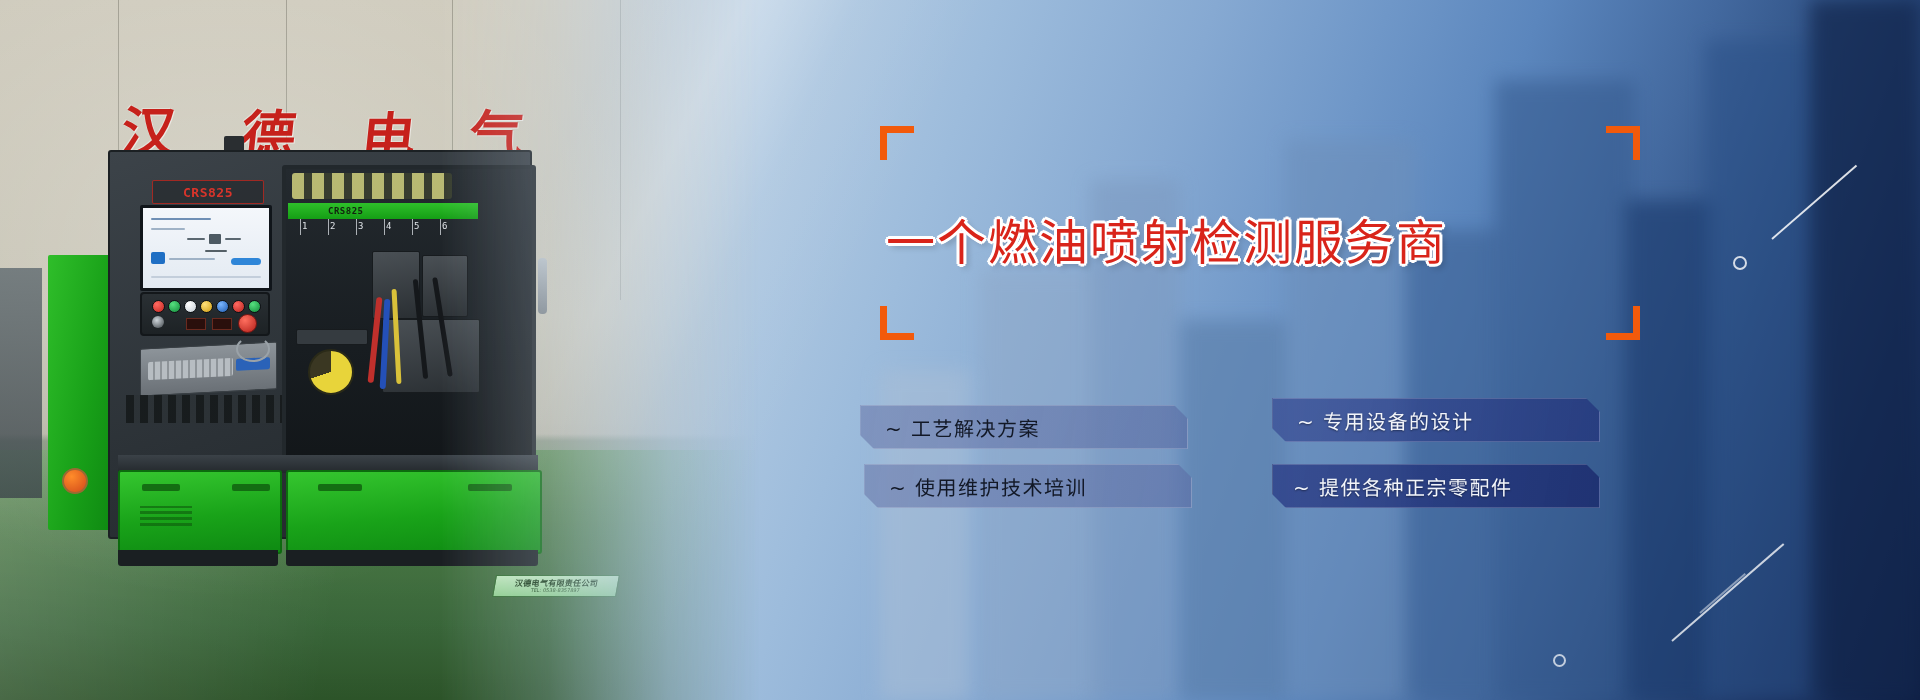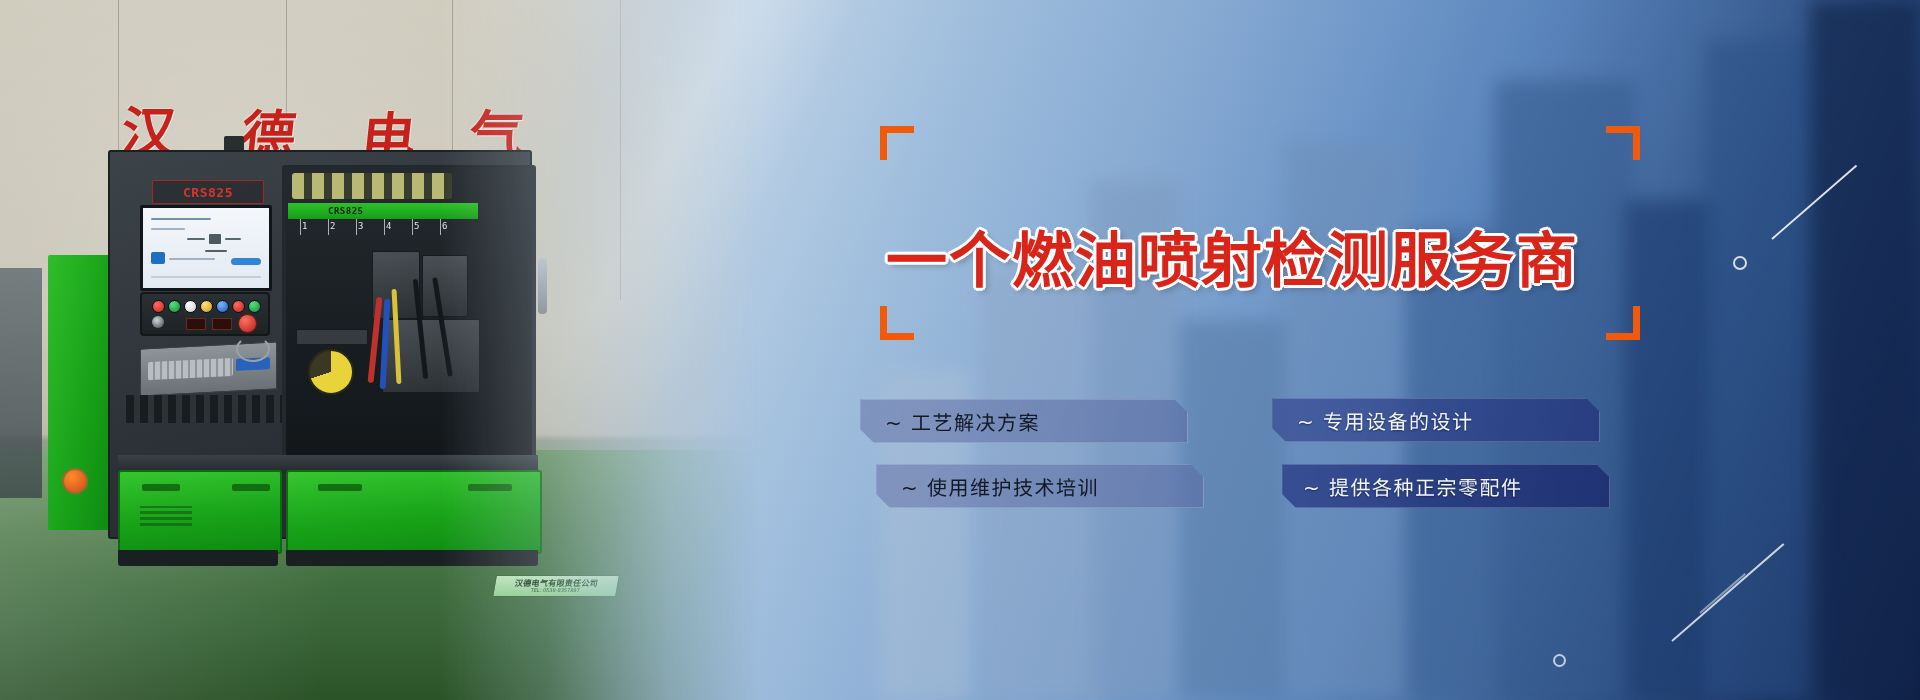--- a/index.html
+++ b/index.html
@@ -139,21 +139,21 @@
   
   .content{position:absolute;left:860px;top:0;width:800px;height:700px;}
 
   .bracket{position:absolute;width:34px;height:34px;}
   .bracket i{position:absolute;background:#F25A0B;display:block;}
   .bk-h{width:34px;height:7px;}
   .bk-v{width:7px;height:34px;}
 
   .headline{
     position:absolute;left:26px;top:170px;width:760px;
-    font-size:61px;font-weight:700;letter-spacing:2px;
+    font-size:49px;font-weight:400;letter-spacing:2px;
     color:#d9241a;white-space:nowrap;
     text-shadow:
        3px 0 0 #fff, -3px 0 0 #fff, 0 3px 0 #fff, 0 -3px 0 #fff,
        2px 2px 0 #fff, -2px 2px 0 #fff, 2px -2px 0 #fff, -2px -2px 0 #fff,
        4px 4px 6px rgba(0,0,0,.25);
   }
   .subline{
     position:absolute;left:26px;top:262px;width:760px;
     font-size:37px;font-weight:700;letter-spacing:3px;
     color:#1b2330;white-space:nowrap;
@@ -165,24 +165,24 @@
     position:absolute;height:44px;width:328px;
     display:flex;align-items:center;
     padding-left:24px;box-sizing:border-box;
     font-size:20px;letter-spacing:1.5px;color:#f2f5fa;
     clip-path:polygon(0 0, calc(100% - 14px) 0, 100% 14px, 100% 100%, 14px 100%, 0 calc(100% - 14px));
     background:linear-gradient(100deg,rgba(70,92,155,.62),rgba(42,62,130,.72));
     border:1px solid rgba(255,255,255,.18);
     text-shadow:0 1px 2px rgba(0,0,0,.45);
     backdrop-filter:blur(2px);
   }
-  .tag.t1{left:0;top:1px;background:linear-gradient(100deg,rgba(112,128,176,.66),rgba(90,108,164,.62));color:#121826;text-shadow:none;}
+  .tag.t1{left:0;top:7px;background:linear-gradient(100deg,rgba(112,128,176,.66),rgba(90,108,164,.62));color:#121826;text-shadow:none;}
   .tag.t2{left:412px;top:0;background:linear-gradient(100deg,rgba(58,78,150,.74),rgba(36,54,124,.80));}
-  .tag.t3{left:16px;top:66px;background:linear-gradient(100deg,rgba(112,128,176,.66),rgba(92,110,166,.62));color:#121826;text-shadow:none;text-align:center;}
-  .tag.t4{left:422px;top:66px;background:linear-gradient(100deg,rgba(44,62,136,.80),rgba(28,44,110,.86));padding-left:20px;}
+  .tag.t3{left:4px;top:66px;background:linear-gradient(100deg,rgba(112,128,176,.66),rgba(92,110,166,.62));color:#121826;text-shadow:none;text-align:center;}
+  .tag.t4{left:412px;top:66px;background:linear-gradient(100deg,rgba(44,62,136,.80),rgba(28,44,110,.86));padding-left:20px;}
 
   .deco-circle{position:absolute;border:2px solid rgba(255,255,255,.8);border-radius:50%;}
   .deco-line{position:absolute;height:2px;background:rgba(255,255,255,.85);transform-origin:left center;}
 </style>
 </head>
 <body>
 
 <div class="stage">
 
   <div class="city">

